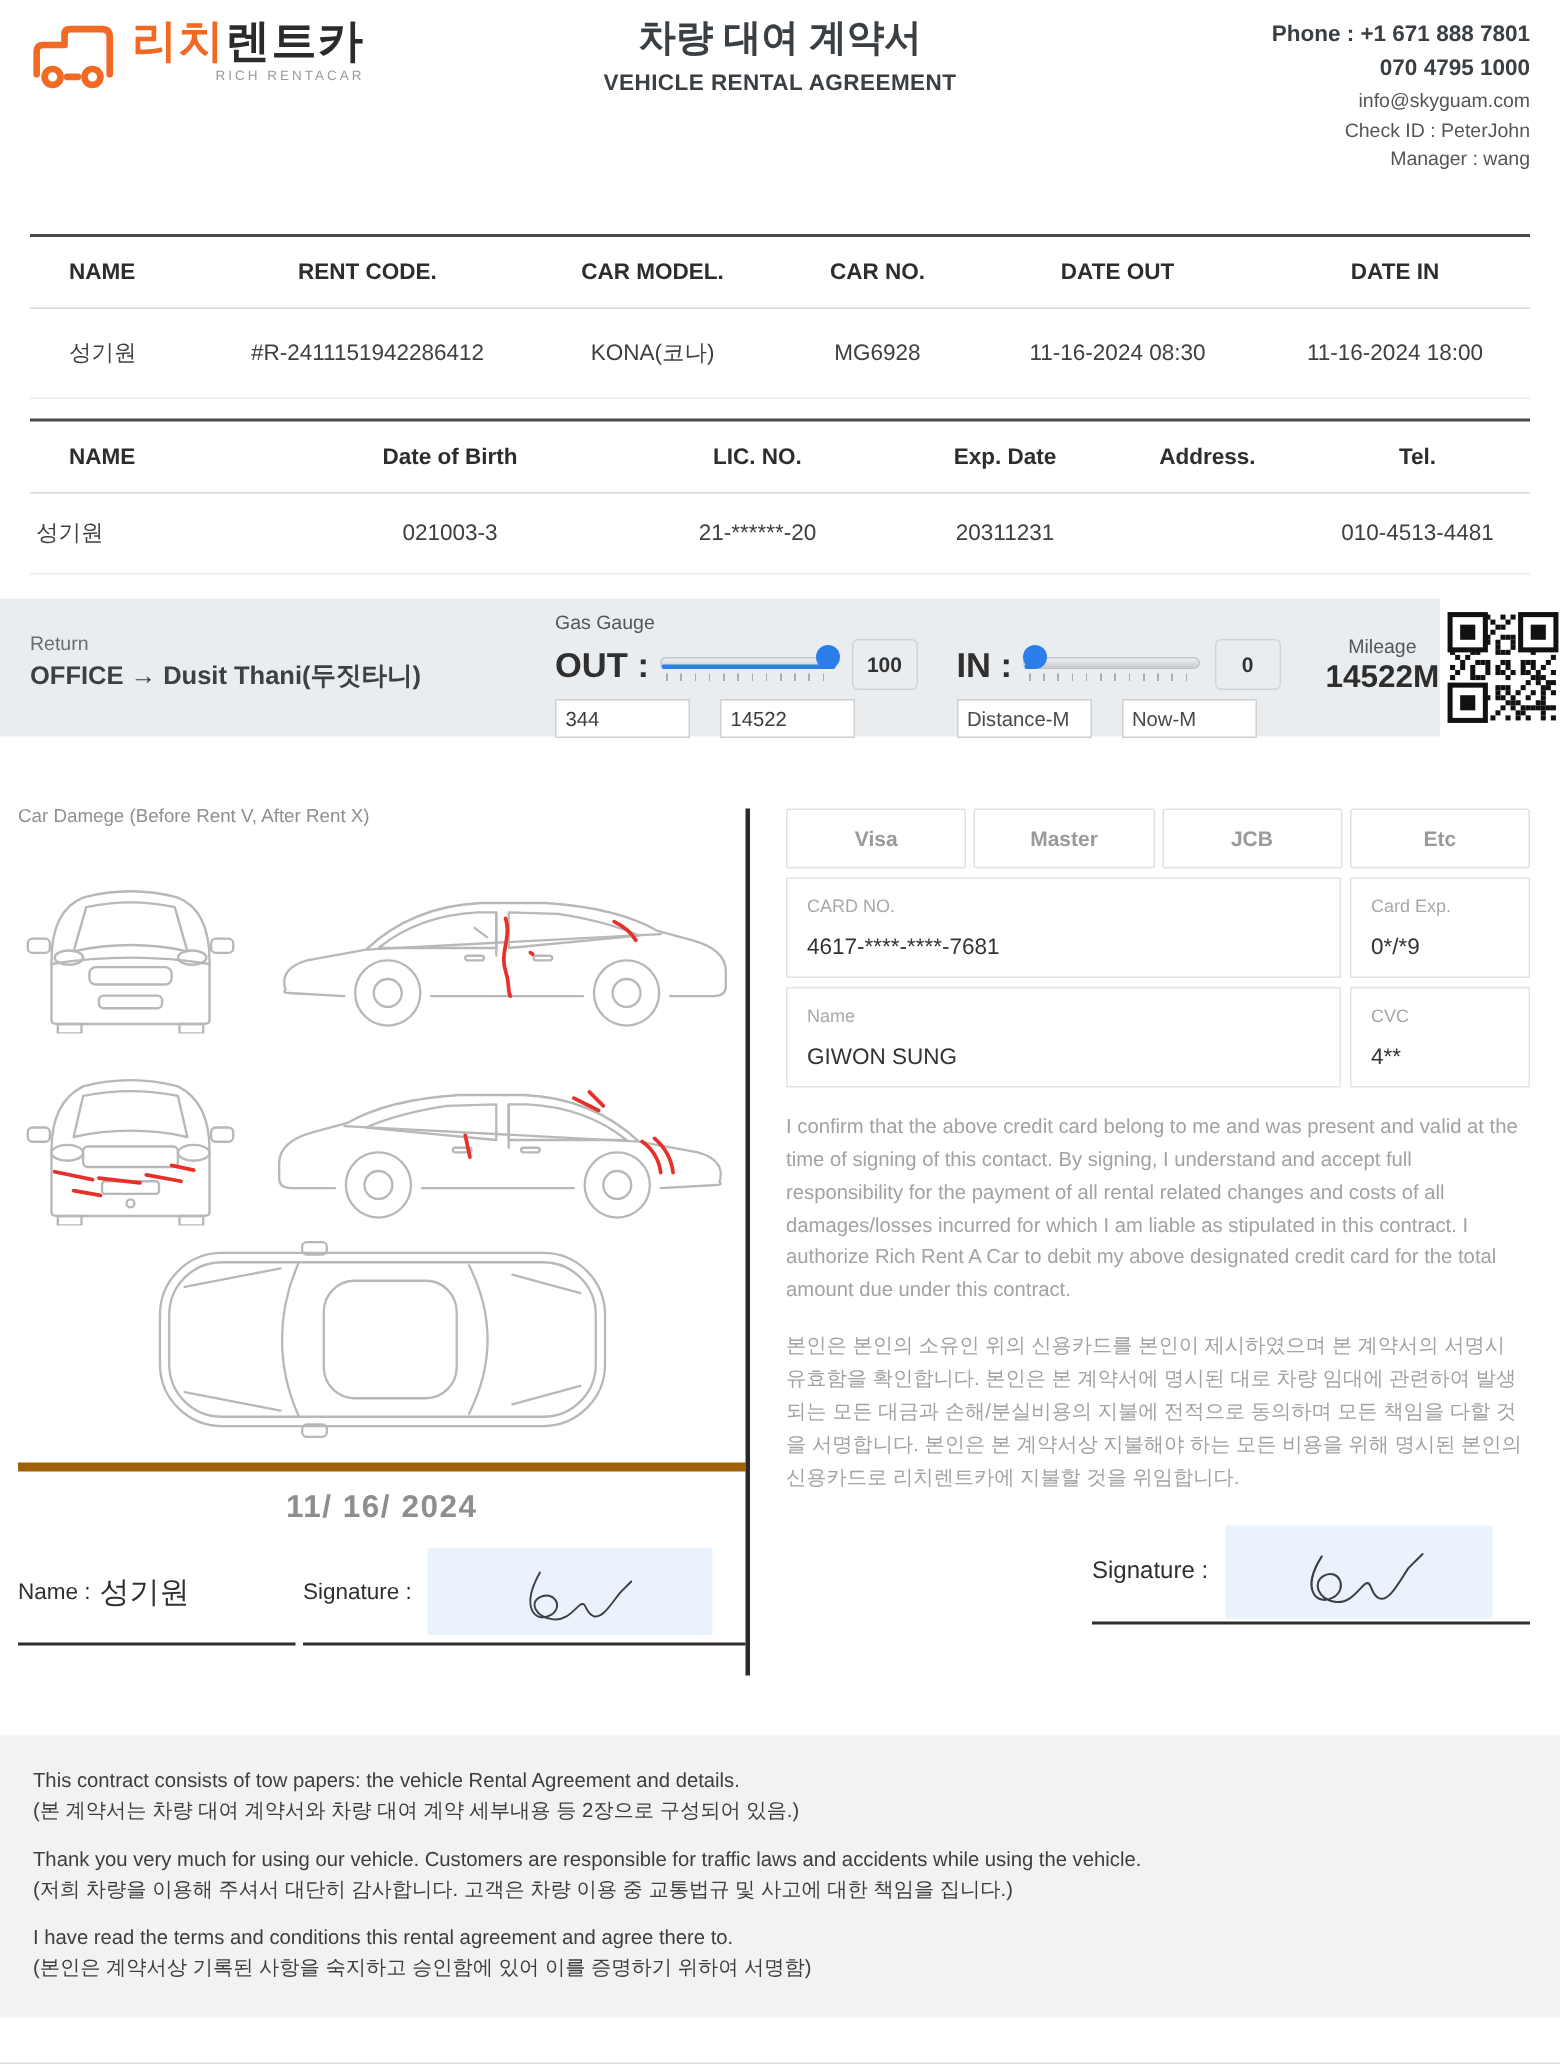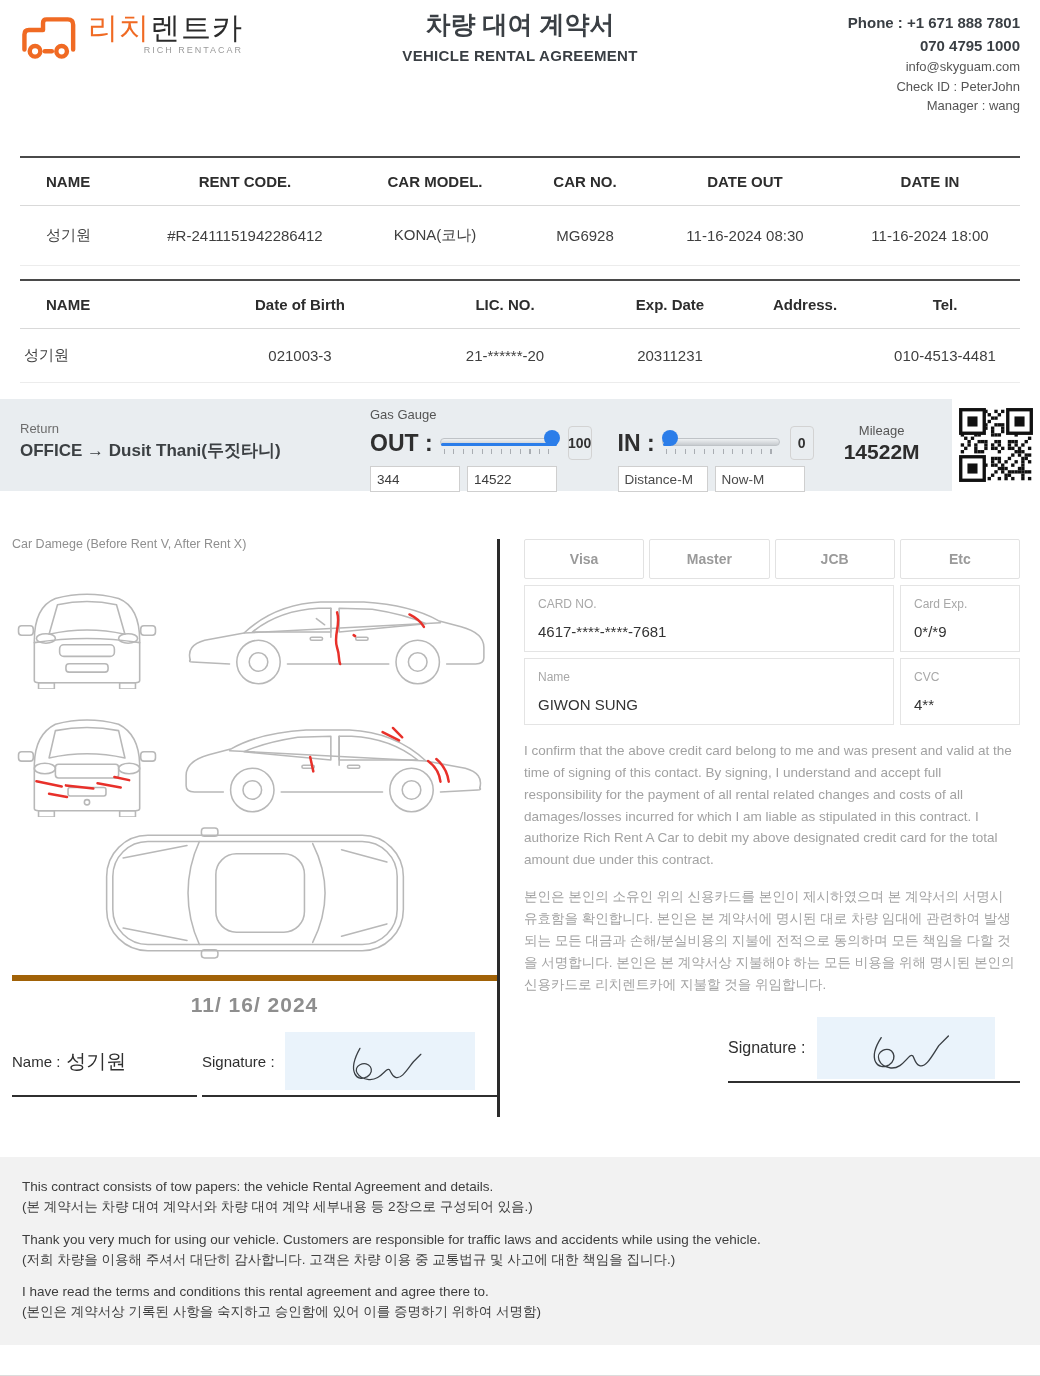--- a/index.html
+++ b/index.html
@@ -4,21 +4,21 @@
 <style>
   *{margin:0;padding:0;box-sizing:border-box}
   html,body{background:#fff}
   body{font-family:"Liberation Sans",sans-serif;color:#333}
   .page{width:1040px;height:1376px;background:#fff;position:relative;overflow:hidden}
 
   
   .topbar{display:flex;align-items:flex-start;padding:12px 20px 0 20px;position:relative;height:130px}
   .logo{display:flex;align-items:flex-start;gap:6px}
   .logo-text-wrap{display:flex;flex-direction:column;align-items:flex-end}
-  .logo-line{font-size:30px;font-weight:normal;letter-spacing:1px;line-height:1.05}
+  .logo-line{font-size:30px;font-weight:bold;letter-spacing:1px;line-height:1.05}
   .logo-kr-orange{color:#f06a23}
   .logo-kr-dark{color:#2b2b2b}
   .logo-sub{font-size:9px;color:#9a9a9a;letter-spacing:2px;margin-top:1px}
   .title-block{position:absolute;left:0;right:0;top:8px;text-align:center;pointer-events:none}
   .title-kr{font-size:25px;font-weight:600;color:#3a3f44}
   .title-en{font-size:15px;font-weight:bold;color:#3a3f44;margin-top:6px;letter-spacing:.3px}
   .contact{margin-left:auto;text-align:right;line-height:1.5;position:relative;z-index:2}
   .contact .ph{font-size:15px;font-weight:bold;color:#3a3f44}
   .contact .sm{font-size:13px;color:#555}
 
@@ -41,24 +41,24 @@
   .gas-label{font-size:13px;color:#555}
   .gauge-row{display:flex;align-items:center;margin-top:3px;height:36px}
   .gauge-tag{font-size:23px;font-weight:bold;color:#2f2f2f;margin-right:7px;white-space:nowrap}
   .slider{position:relative;width:118px;height:18px}
   .track{position:absolute;top:4px;left:0;width:100%;height:8px;border-radius:4px;
          background:linear-gradient(#eef1f3,#c7cbcf);border:1px solid #bfc3c7}
   .fill{position:absolute;left:0;bottom:-1px;height:3px;background:#2b7de9;border-radius:2px}
   .thumb{position:absolute;top:-4px;width:16px;height:16px;border-radius:50%;background:#2b7de9}
   .ticks{position:absolute;left:4px;top:15px;width:110px;height:5px;
          background-image:repeating-linear-gradient(90deg,#a9adb2 0,#a9adb2 1px,transparent 1px,transparent 9.5px)}
-  .val-box{width:24px;height:34px;margin-left:10px;border:1px solid #d3d3d3;border-radius:4px;
+  .val-box{width:44px;height:34px;margin-left:10px;border:1px solid #d3d3d3;border-radius:4px;
            background:#fff0;display:flex;align-items:center;justify-content:center;
            font-size:14px;font-weight:bold;color:#333}
-  .inputs-row{display:flex;gap:7px;margin-top:5px}
+  .inputs-row{display:flex;gap:20px;margin-top:5px}
   input.txt{width:90px;height:26px;border:1px solid #cfcfcf;background:#fff;font-family:inherit;
             font-size:13.5px;color:#3c3c3c;padding:0 6px;outline:none}
   input.txt::placeholder{color:#4a4a4a;opacity:1}
   .in-col{margin-left:26px}
   .mileage-block{margin-left:30px;padding-top:24px;text-align:center}
   .mileage-label{font-size:13px;color:#555}
   .mileage-value{font-size:21px;font-weight:bold;color:#2d2d2d;margin-top:2px}
   .qr-block{margin-left:auto;background:#fff;width:88px;display:flex;align-items:center;justify-content:center}
 
   

